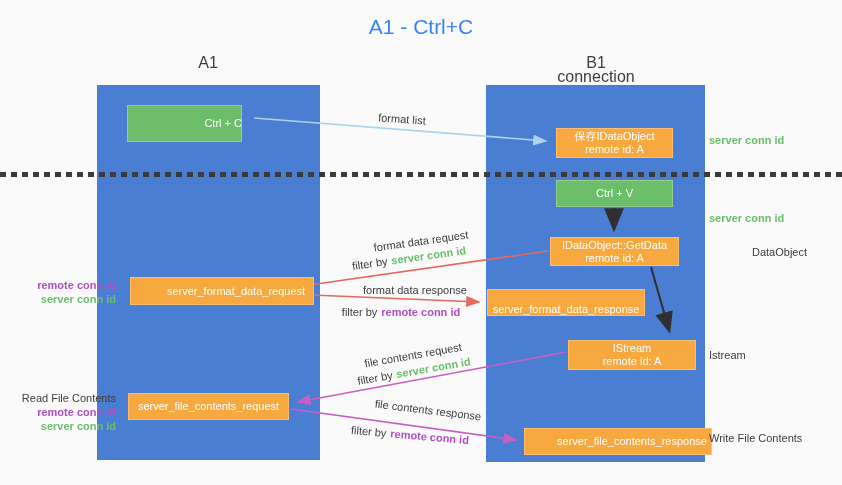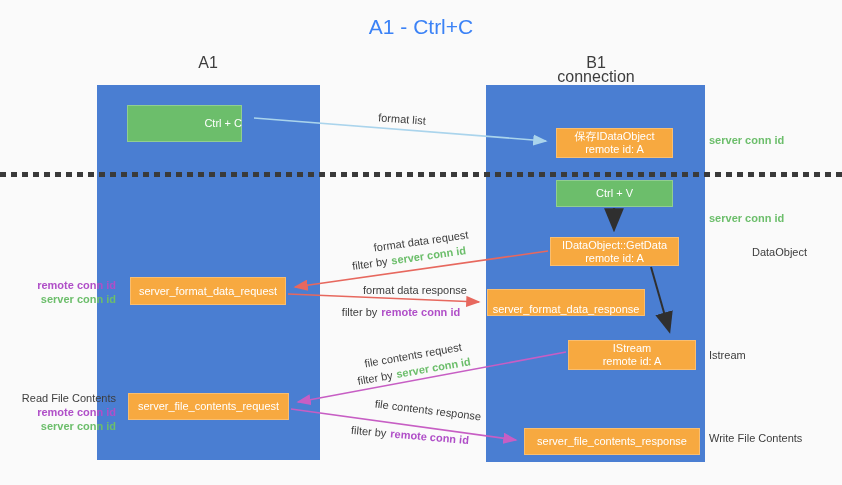--- a/index.html
+++ b/index.html
@@ -108,38 +108,38 @@
 
   <div class="node green" style="left:556px;top:180px;width:117px;height:27px;">
     <div>Ctrl + V</div>
   </div>
 
   <div class="node orange" style="left:550px;top:237px;width:129px;height:29px;">
     <div>IDataObject::GetData</div>
     <div>remote id: A</div>
   </div>
 
-  <div class="node orange" style="left:130px;top:277px;width:156px;height:28px;">
+  <div class="node orange" style="left:130px;top:277px;width:156px;height:28px;padding-left:28px;">
     <div>server_format_data_request</div>
   </div>
 
   <div class="node orange" style="left:487px;top:289px;width:158px;height:27px;justify-content:flex-end;">
     <div>server_format_data_response</div>
   </div>
 
   <div class="node orange" style="left:568px;top:340px;width:128px;height:30px;">
     <div>IStream</div>
     <div>remote id: A</div>
   </div>
 
   <div class="node orange" style="left:128px;top:393px;width:161px;height:27px;">
     <div>server_file_contents_request</div>
   </div>
 
-  <div class="node orange" style="left:524px;top:428px;width:176px;height:27px;">
+  <div class="node orange" style="left:524px;top:428px;width:160px;height:27px;padding-left:28px;">
     <div>server_file_contents_response</div>
   </div>
 
   <div class="elabel" style="left:402px;top:119px;transform:translate(-50%,-50%) rotate(4deg);">
     <span>format list</span>
   </div>
 
   <div class="elabel" style="left:421px;top:241px;transform:translate(-50%,-50%) rotate(-8deg);">
     <span>format data request</span>
   </div>

